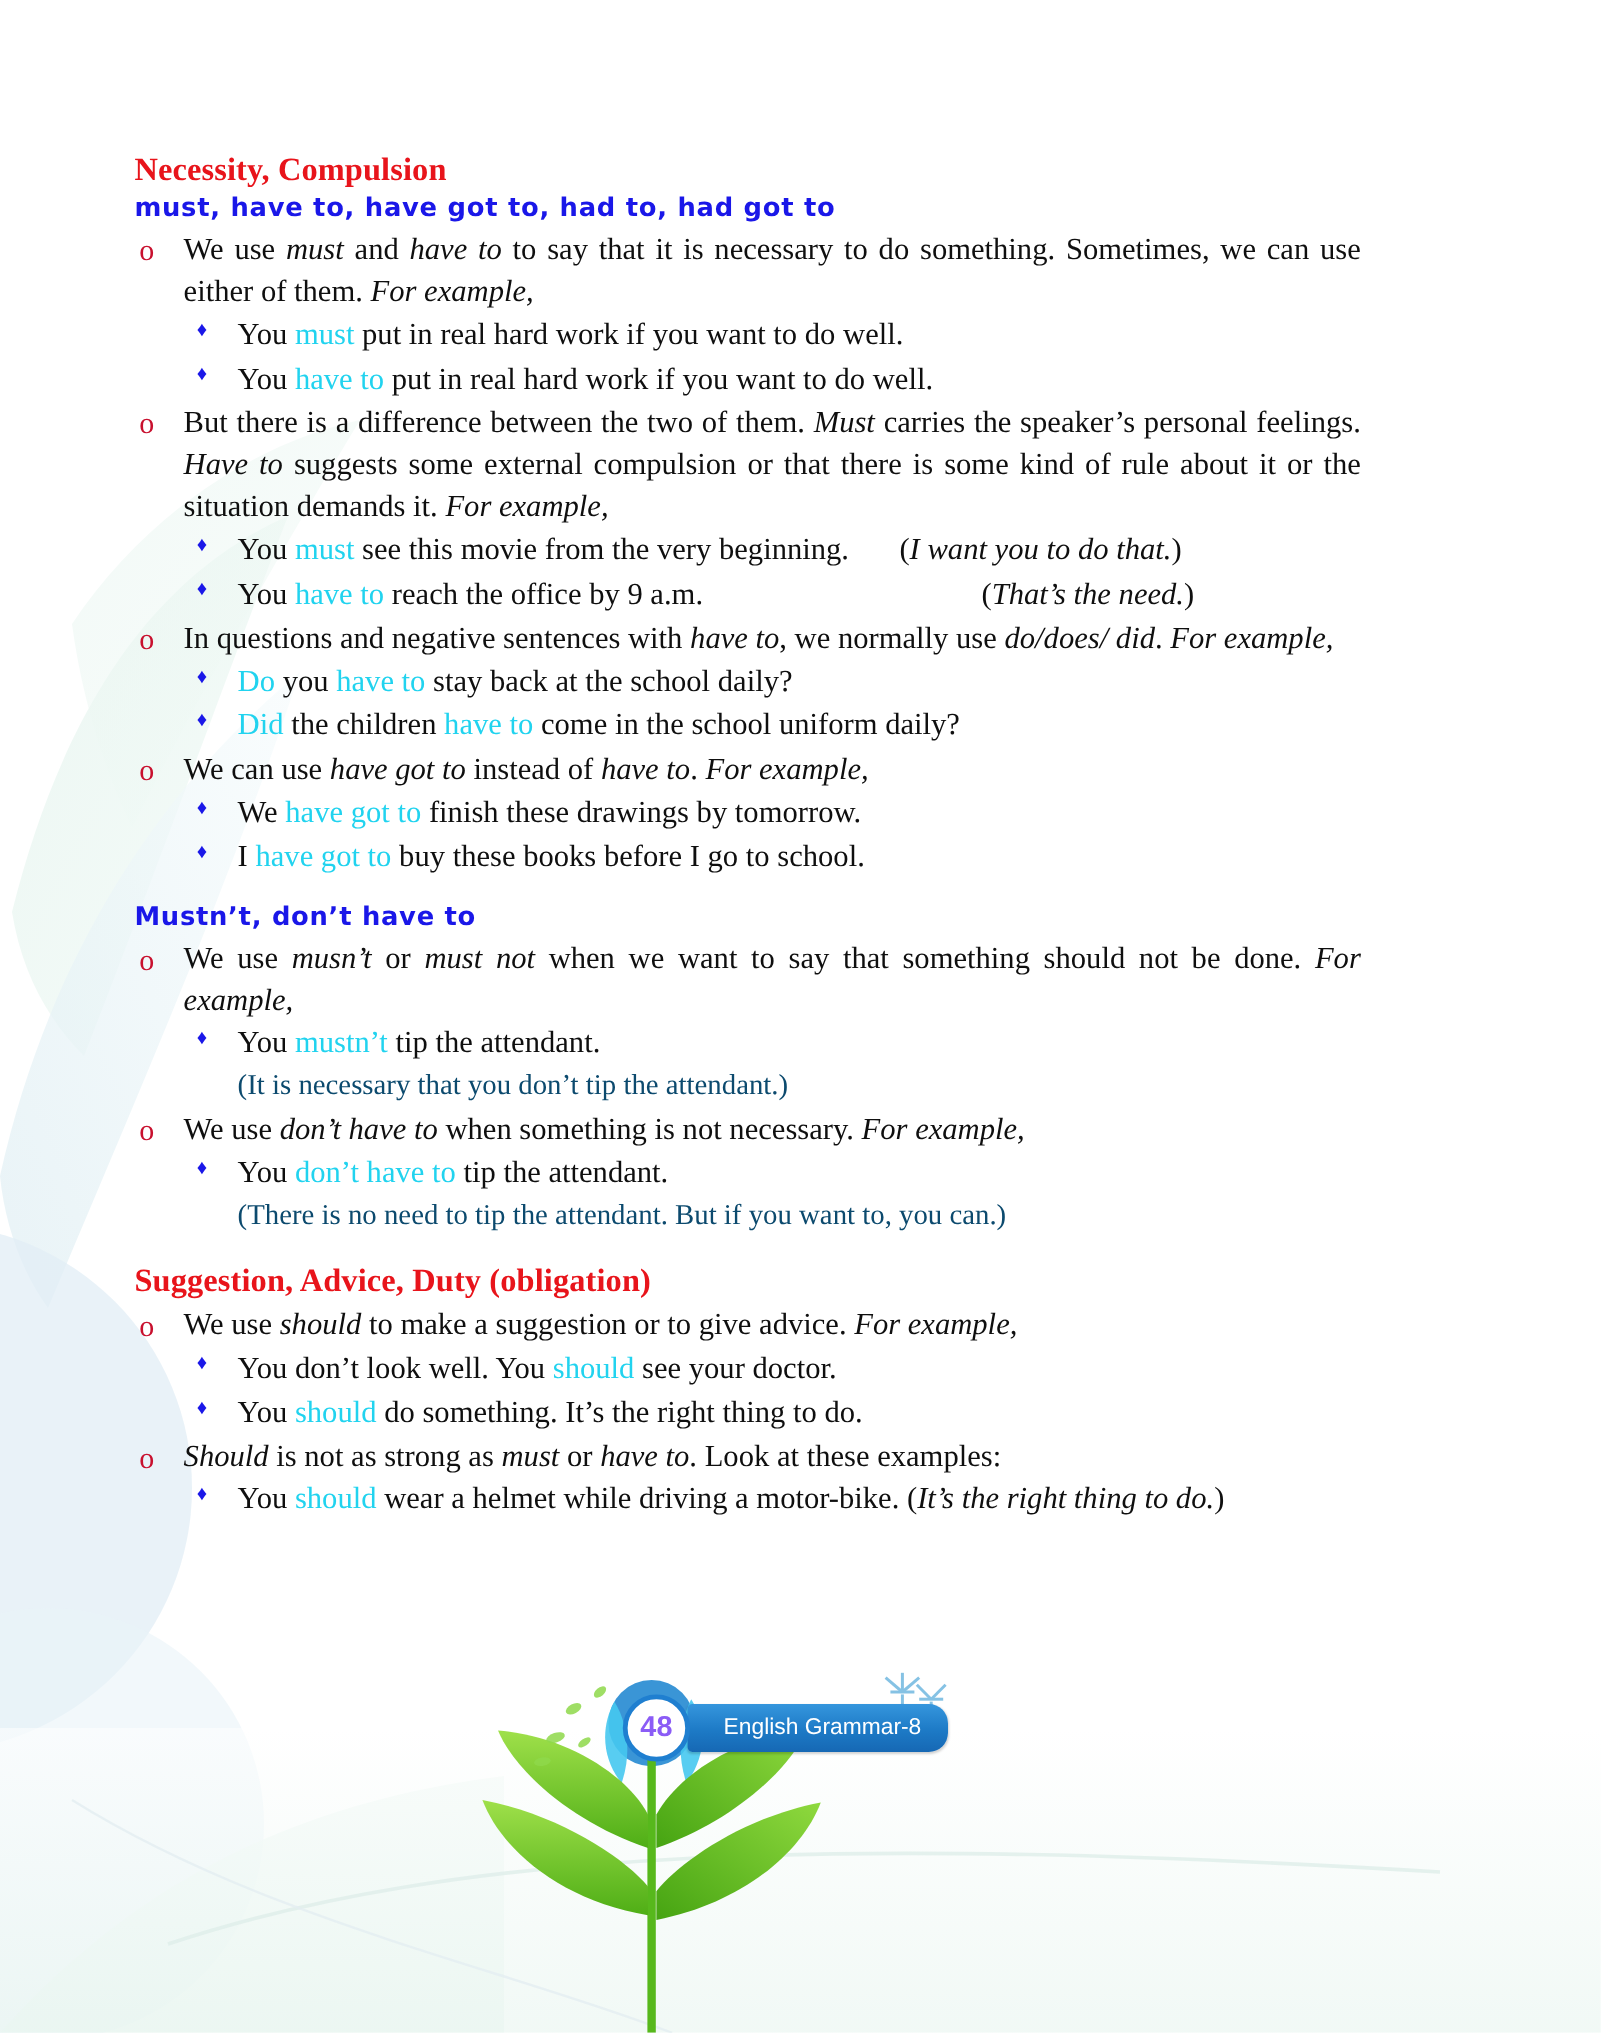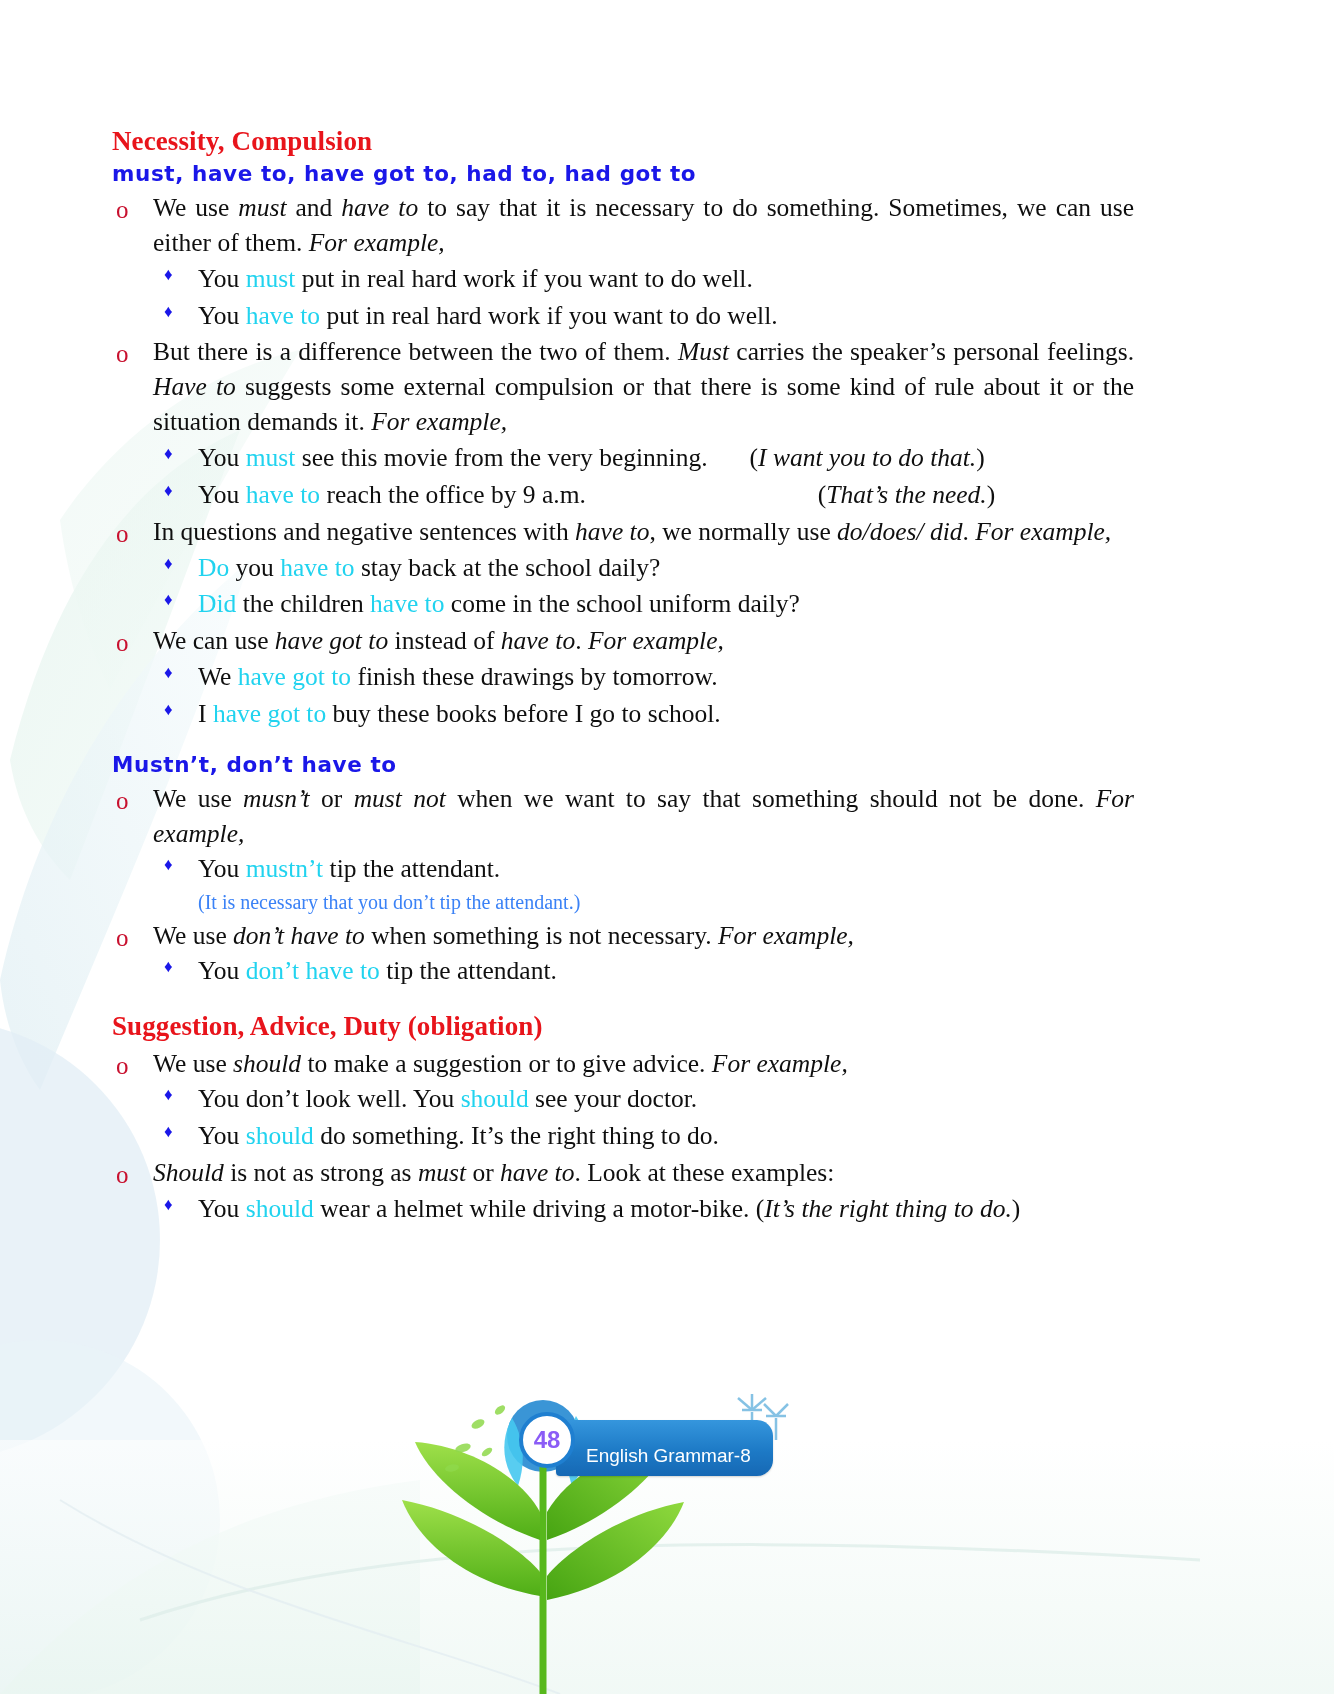--- a/index.html
+++ b/index.html
@@ -80,23 +80,23 @@
   }
   .l2 .dbul {
     position:absolute; left:52px; top:0px;
     color:#1a17e8;
     font-size:17px;
     line-height:1.55;
   }
   
   .l2cont {
     padding-left:86px;
-    font-size:20px;
+    font-size:24px;
     line-height:1.37;
-    color:#3b82f6;
+    color:#0c4a6e;
     margin:0 0 2px 0;
   }
 
   .cy { color:#21d3ef; }
   .it { font-style:italic; }
   .gap-r { display:inline-block; width:42px; }
   .gap-r2 { display:inline-block; width:232px; }
 
   
   #footer {
@@ -112,23 +112,23 @@
     border-radius:50%;
     background:#ffffff;
     border:4px solid #1f7fd0;
     display:flex; align-items:center; justify-content:center;
     font-family:"Liberation Sans", sans-serif;
     font-weight:bold; font-size:24px; color:#8b5cf6;
     z-index:6;
   }
   #banner {
     position:absolute;
-    left:556px; top:1420px;
+    left:573px; top:1420px;
     height:40px;
-    padding:16px 22px 0 30px;
+    padding:0 22px 0 30px;
     display:flex; align-items:center;
     background:linear-gradient(180deg,#3596dd 0%,#1d7ac6 55%,#1668b4 100%);
     border-radius:4px 16px 16px 4px;
     color:#ffffff;
     font-family:"Liberation Sans", sans-serif;
     font-size:19px;
     z-index:5;
     box-shadow:0 1px 2px rgba(0,0,0,.18);
   }
 </style>
@@ -222,20 +222,21 @@
       <div class="l2"><span class="dbul">♦</span><span class="cy">Did</span><span> the children </span><span class="cy">have to</span><span> come in the school uniform daily?</span></div>
       <div class="l1"><span class="rbul">o</span><span>We can use </span><span class="it">have got to</span><span> instead of </span><span class="it">have to</span><span>. </span><span class="it">For example,</span></div>
       <div class="l2"><span class="dbul">♦</span><span>We </span><span class="cy">have got to</span><span> finish these drawings by tomorrow.</span></div>
       <div class="l2"><span class="dbul">♦</span><span>I </span><span class="cy">have got to</span><span> buy these books before I go to school.</span></div>
       <h3 class="blue-head spaced">Mustn’t, don’t have to</h3>
       <div class="l1"><span class="rbul">o</span><span>We use </span><span class="it">musn’t</span><span> or </span><span class="it">must not</span><span> when we want to say that something should not be done. </span><span class="it">For example,</span></div>
       <div class="l2"><span class="dbul">♦</span><span>You </span><span class="cy">mustn’t</span><span> tip the attendant.</span></div>
       <div class="l2cont"><span>(It is necessary that you don’t tip the attendant.)</span></div>
       <div class="l1"><span class="rbul">o</span><span>We use </span><span class="it">don’t have to</span><span> when something is not necessary. </span><span class="it">For example,</span></div>
       <div class="l2"><span class="dbul">♦</span><span>You </span><span class="cy">don’t have to</span><span> tip the attendant.</span></div>
+      <div class="l2cont"><span>(There is no need to tip the attendant. But if you want to, you can.)</span></div>
       <h2 class="red-head spaced">Suggestion, Advice, Duty (obligation)</h2>
       <div class="l1"><span class="rbul">o</span><span>We use </span><span class="it">should</span><span> to make a suggestion or to give advice. </span><span class="it">For example,</span></div>
       <div class="l2"><span class="dbul">♦</span><span>You don’t look well. You </span><span class="cy">should</span><span> see your doctor.</span></div>
       <div class="l2"><span class="dbul">♦</span><span>You </span><span class="cy">should</span><span> do something. It’s the right thing to do.</span></div>
       <div class="l1"><span class="rbul">o</span><span class="it">Should</span><span> is not as strong as </span><span class="it">must</span><span> or </span><span class="it">have to</span><span>. Look at these examples:</span></div>
       <div class="l2"><span class="dbul">♦</span><span>You </span><span class="cy">should</span><span> wear a helmet while driving a motor-bike. (</span><span class="it">It’s the right thing to do.</span><span>)</span></div>
     </div>
 </div>
 
 <div id="footer"></div>

